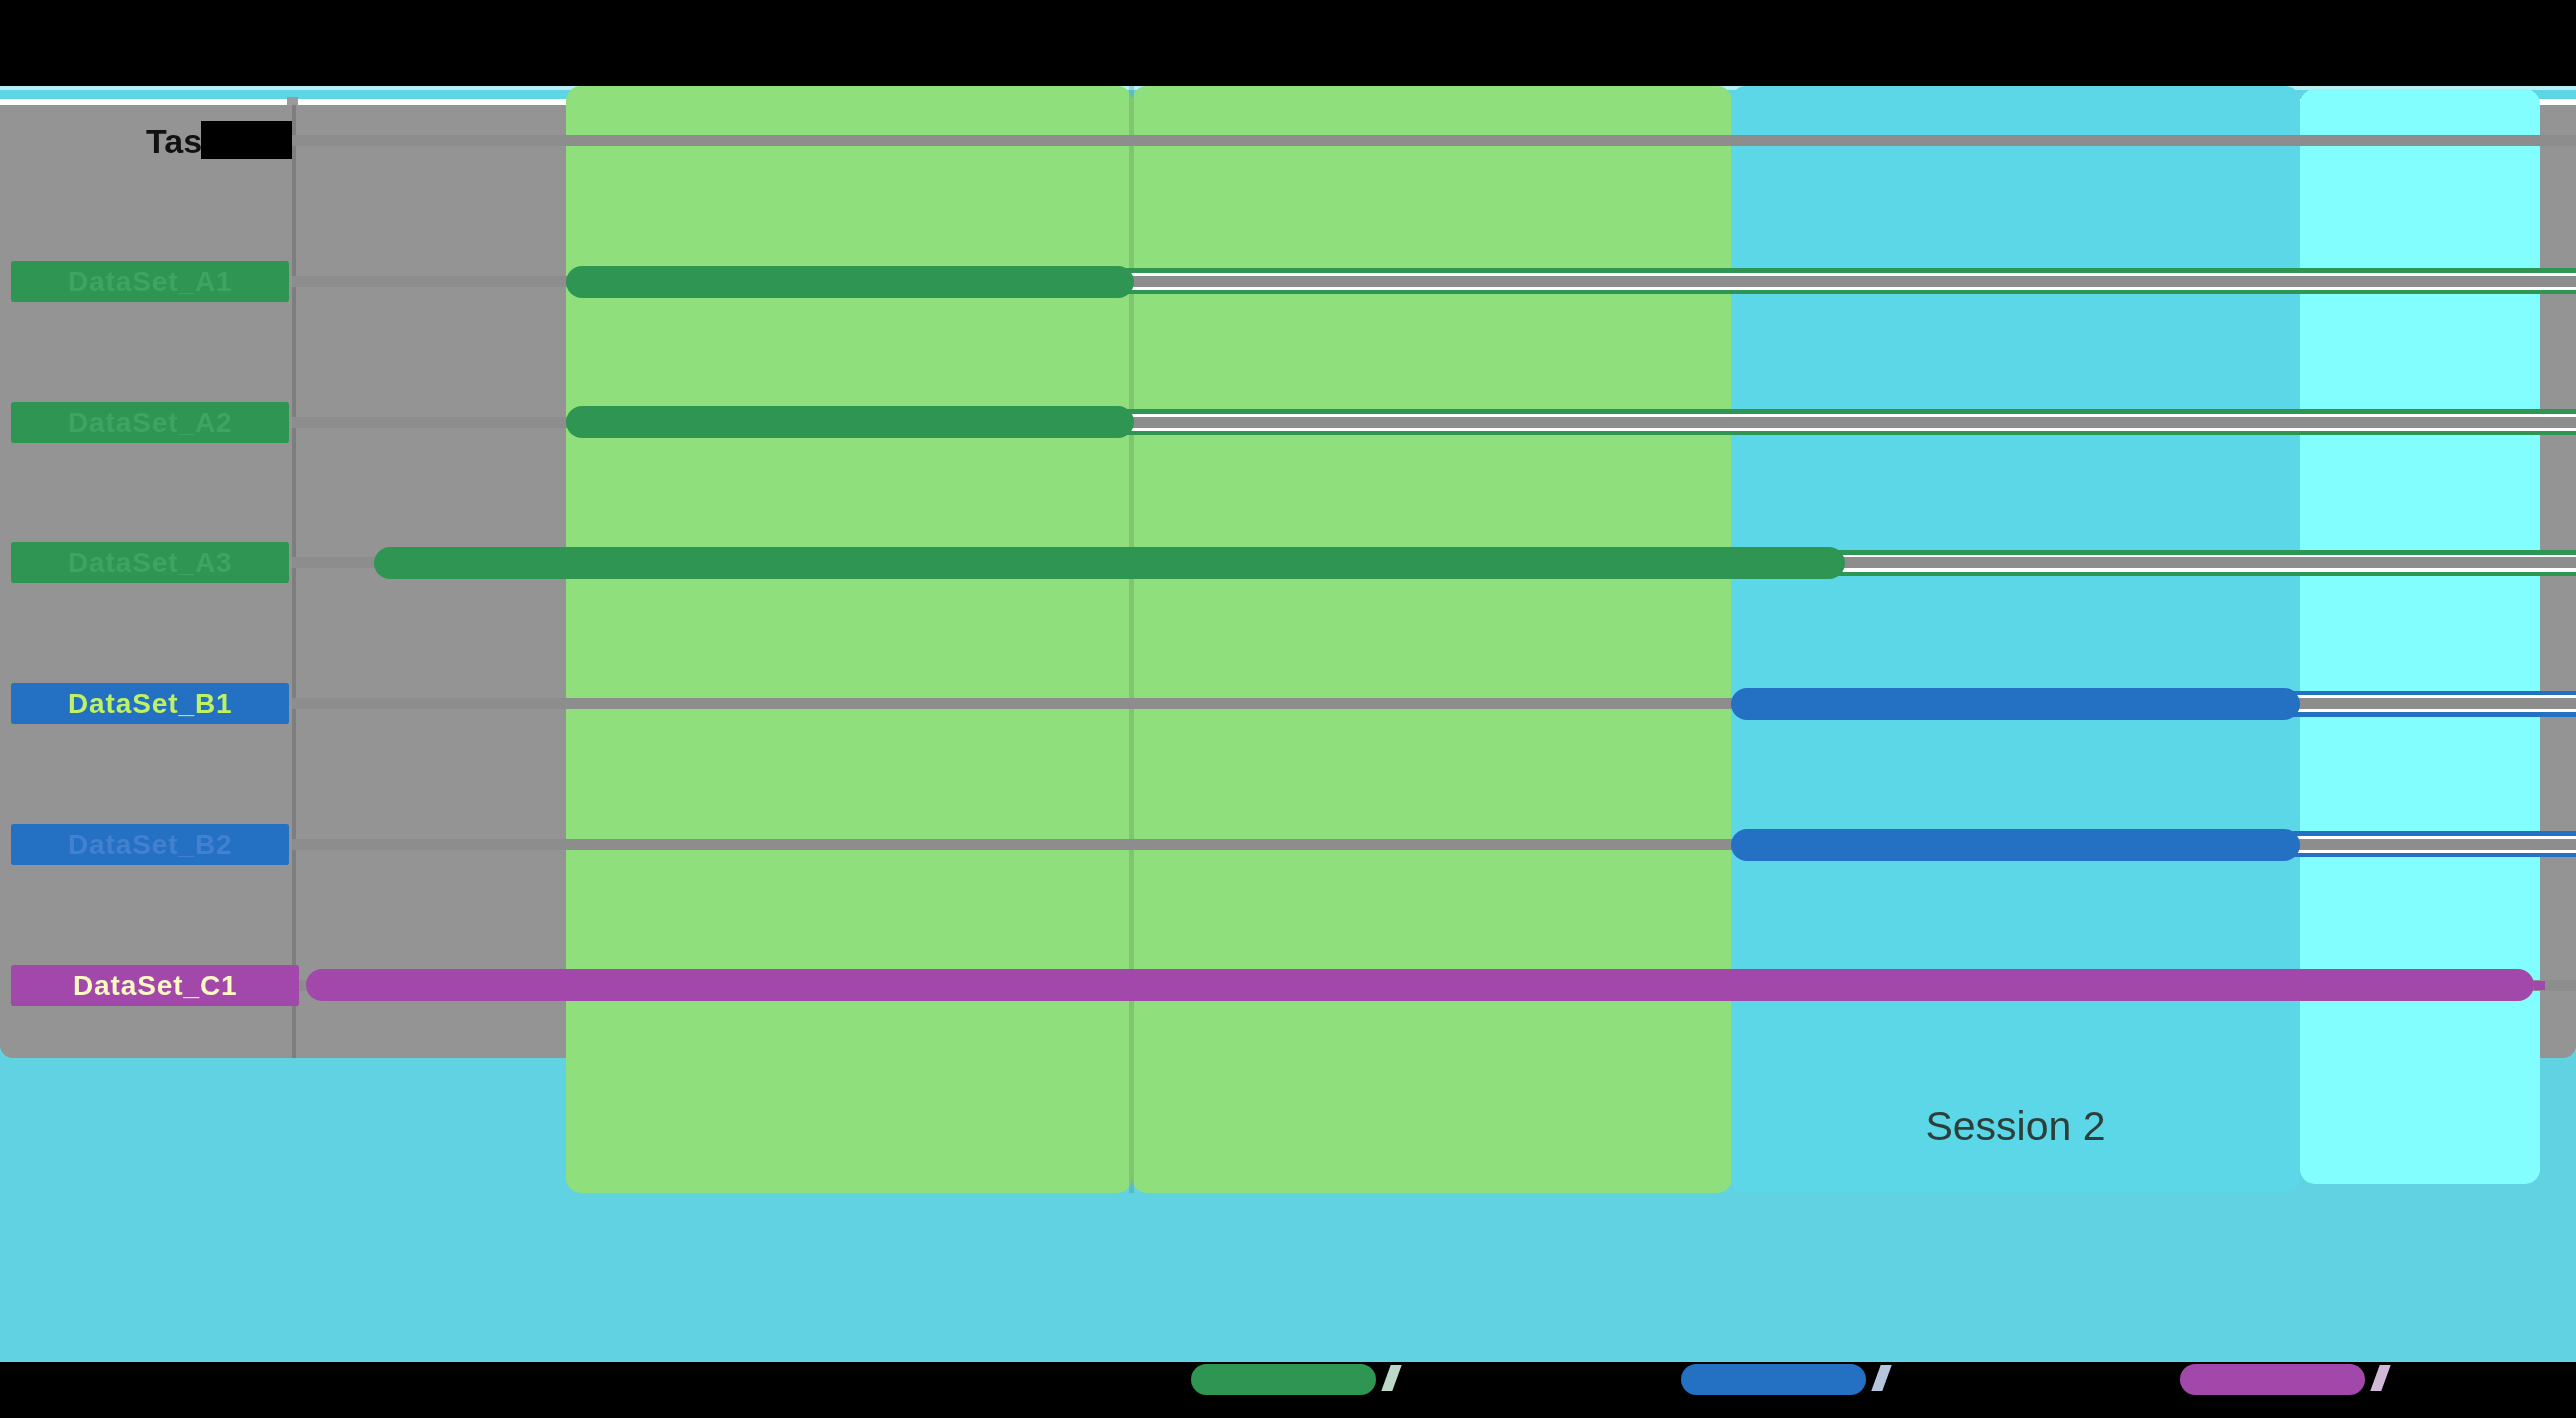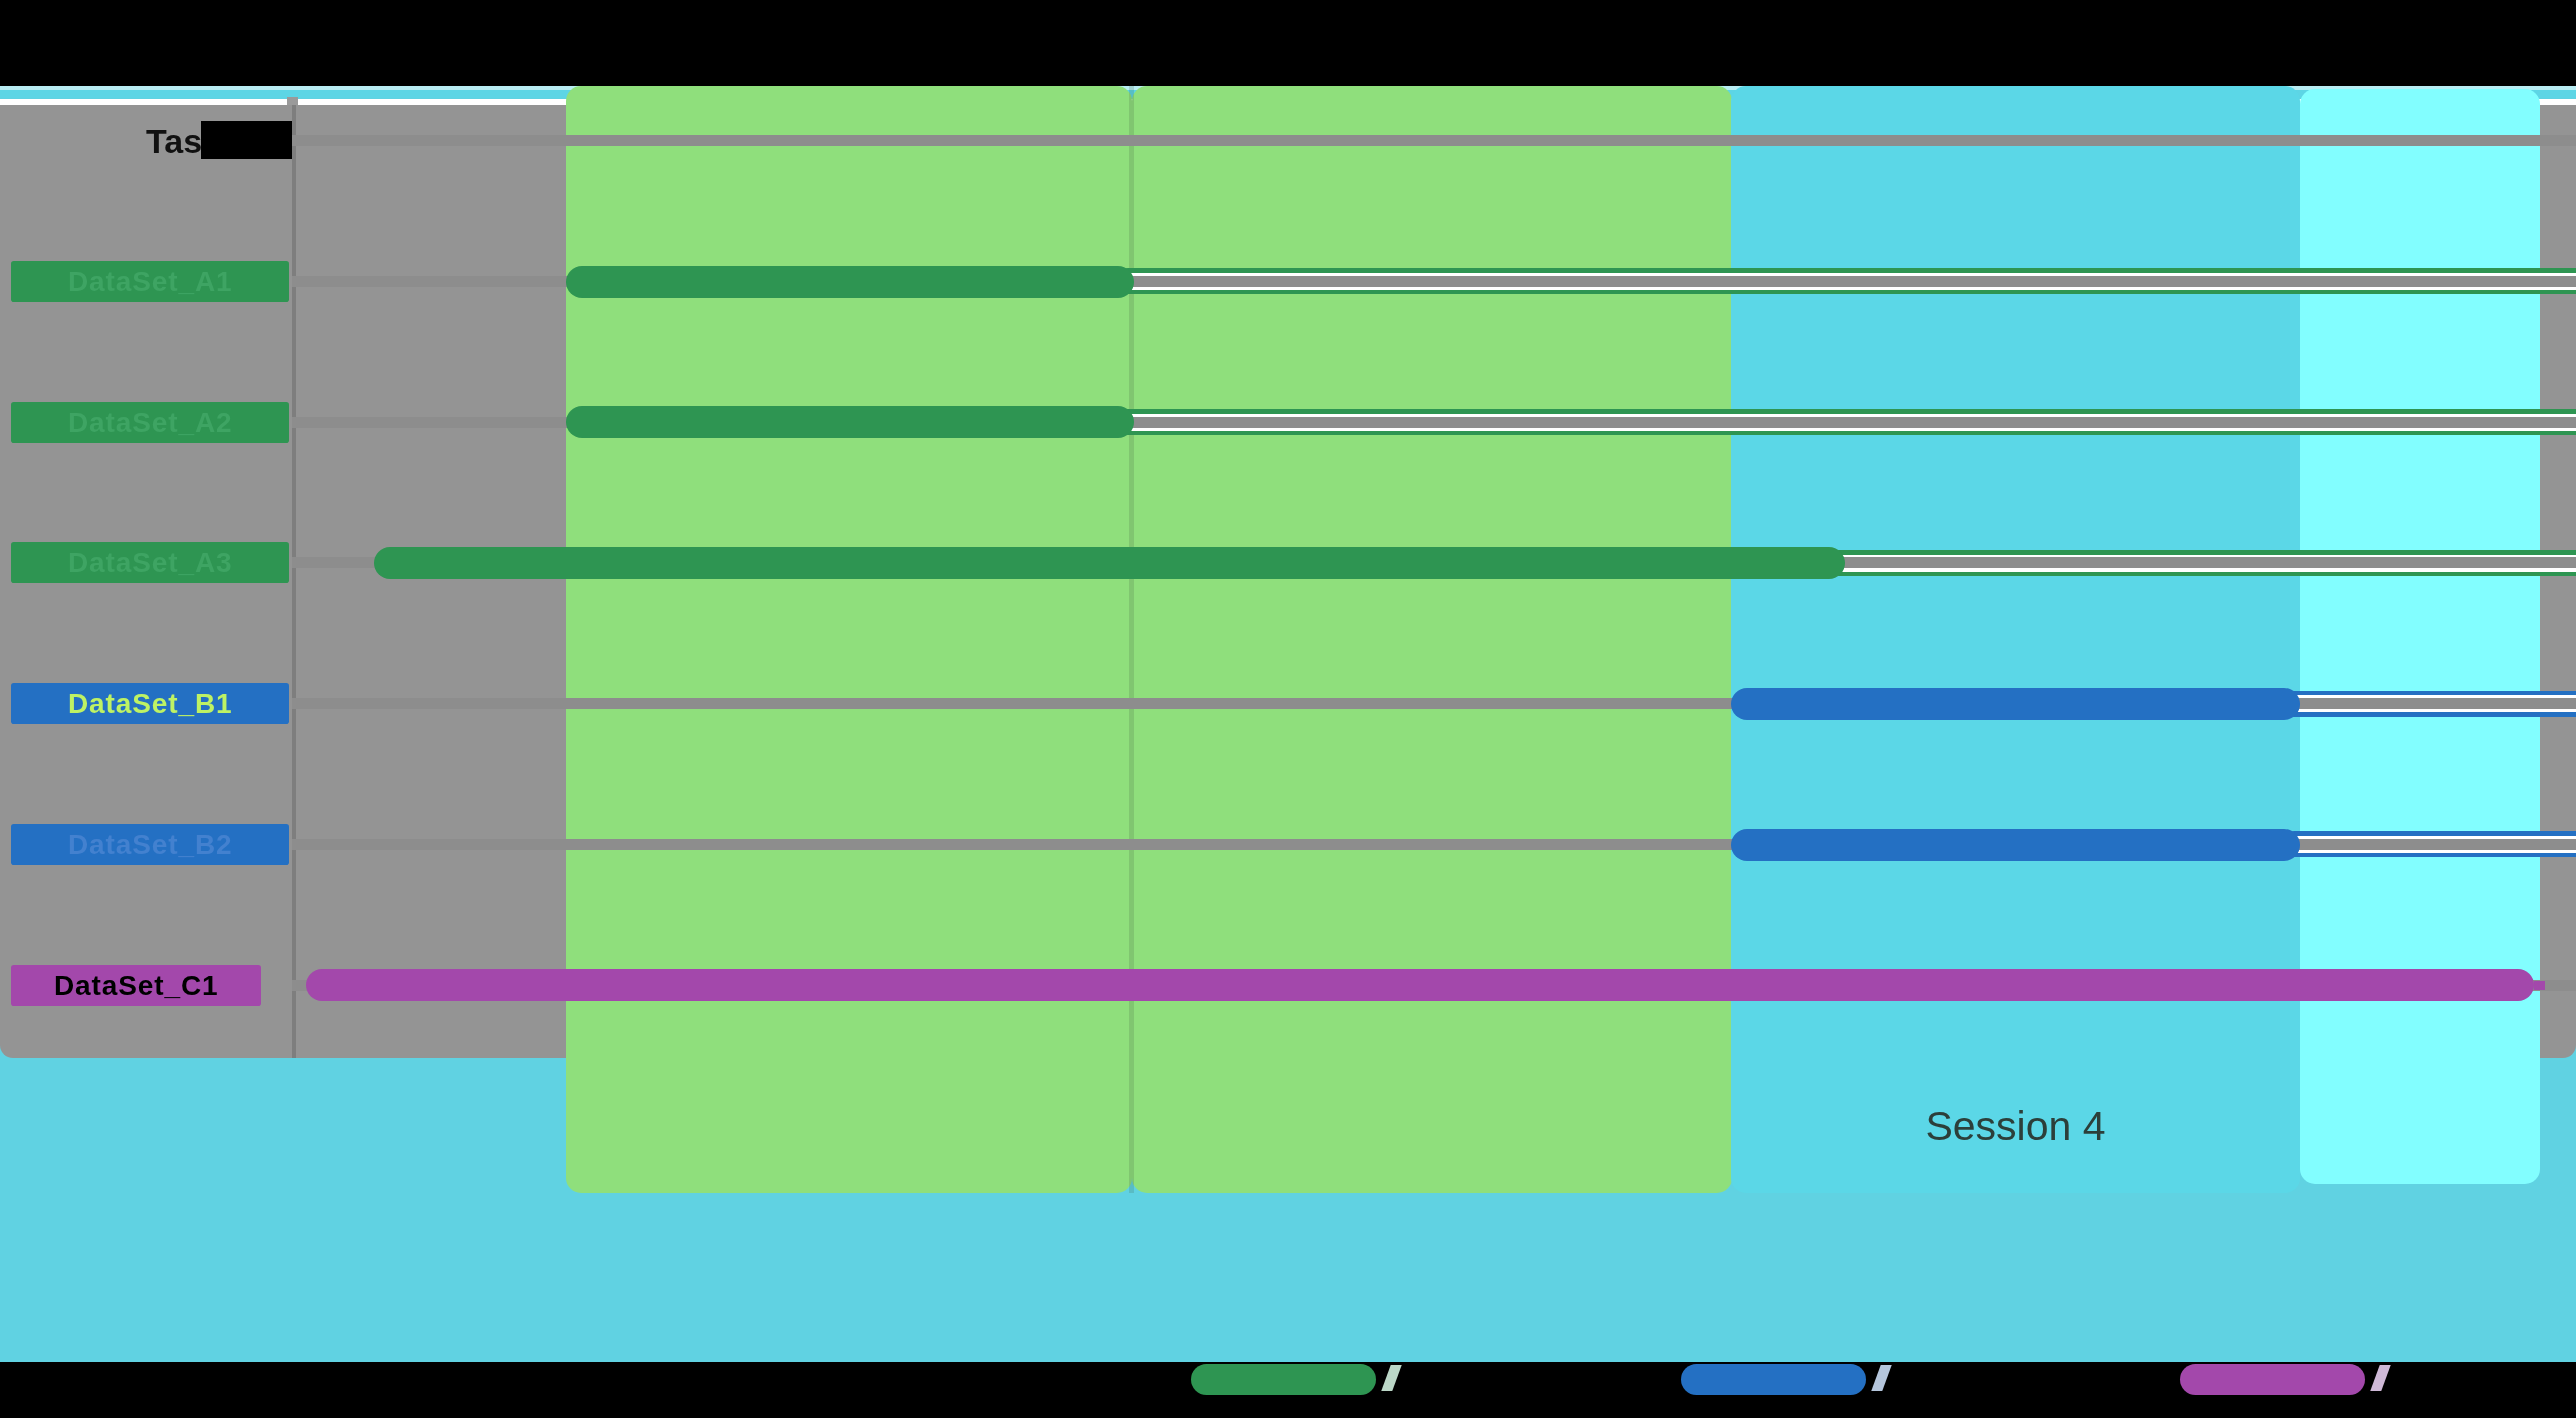--- a/index.html
+++ b/index.html
@@ -46,24 +46,24 @@
     <div style="left: 374px; top: 547px; width: 1471px; height: 32px; background: rgb(46, 149, 82); border-radius: 16px;"></div>
     <div style="left: 1731px; top: 688px; width: 569px; height: 32px; background: rgb(36, 112, 195); border-radius: 16px;"></div>
     <div style="left: 1731px; top: 829px; width: 569px; height: 32px; background: rgb(36, 112, 195); border-radius: 16px;"></div>
     <div style="left: 306px; top: 969px; width: 2228px; height: 32px; background: rgb(163, 72, 171); border-radius: 16px;"></div>
     <div style="left: 2534px; top: 981px; width: 11.3px; height: 9.4px; background: rgb(163, 72, 171);"></div>
     <div class="lbl" style="left: 11.3px; top: 261px; width: 278px; height: 41px; background: rgb(46, 149, 82); border-radius: 2.8px; color: rgb(62, 164, 99); line-height: 41px;">DataSet_A1</div>
     <div class="lbl" style="left: 11.3px; top: 402px; width: 278px; height: 41px; background: rgb(46, 149, 82); border-radius: 2.8px; color: rgb(62, 164, 99); line-height: 41px;">DataSet_A2</div>
     <div class="lbl" style="left: 11.3px; top: 542px; width: 278px; height: 41px; background: rgb(46, 149, 82); border-radius: 2.8px; color: rgb(62, 164, 99); line-height: 41px;">DataSet_A3</div>
     <div class="lbl" style="left: 11.3px; top: 683px; width: 278px; height: 41px; background: rgb(36, 112, 195); border-radius: 2.8px; color: #bef264; line-height: 41px;">DataSet_B1</div>
     <div class="lbl" style="left: 11.3px; top: 824px; width: 278px; height: 41px; background: rgb(36, 112, 195); border-radius: 2.8px; color: rgb(67, 129, 207); line-height: 41px;">DataSet_B2</div>
-    <div class="lbl" style="left: 11.3px; top: 965px; width: 250px; height: 41px; background: rgb(163, 72, 171); border-radius: 2.8px; color: #000000; line-height: 41px;">DataSet_C1</div>
+    <div class="lbl" style="left: 11.3px; top: 965px; width: 288px; height: 41px; background: rgb(163, 72, 171); border-radius: 2.8px; color: #fef9c3; line-height: 41px;">DataSet_C1</div>
     <div class="ttl" style="left: 146px; top: 122px; width: 188px; height: 38px; background: transparent; color: rgb(17, 17, 17); line-height: 38px;">Task</div>
     <div style="left: 201px; top: 121px; width: 91px; height: 38px; background: rgb(0, 0, 0);"></div>
-    <div class="sess" style="left: 1731px; top: 1104px; width: 569px; height: 45px; background: transparent; color: rgb(44, 63, 58); line-height: 45px;">Session 4</div>
+    <div class="sess" style="left: 1731px; top: 1104px; width: 569px; height: 45px; background: transparent; color: rgb(44, 63, 58); line-height: 45px;">Session 2</div>
     <div style="left: 0px; top: 0px; width: 2576px; height: 86px; background: rgb(0, 0, 0);"></div>
     <div style="left: 0px; top: 1362px; width: 2576px; height: 57px; background: rgb(0, 0, 0);"></div>
     <div style="left: 1191px; top: 1364px; width: 185px; height: 31px; background: rgb(46, 149, 82); border-radius: 15.5px; z-index: 5;"></div>
     <div style="left: 1386px; top: 1365px; width: 11.3px; height: 26px; background: rgb(207, 238, 221); transform: skewX(-20deg); opacity: 0.9; z-index: 5;"></div>
     <div style="left: 1681px; top: 1364px; width: 185px; height: 31px; background: rgb(36, 112, 195); border-radius: 15.5px; z-index: 5;"></div>
     <div style="left: 1876px; top: 1365px; width: 11.3px; height: 26px; background: rgb(201, 220, 244); transform: skewX(-20deg); opacity: 0.9; z-index: 5;"></div>
     <div style="left: 2180px; top: 1364px; width: 185px; height: 31px; background: rgb(163, 72, 171); border-radius: 15.5px; z-index: 5;"></div>
     <div style="left: 2375px; top: 1365px; width: 11.3px; height: 26px; background: rgb(230, 205, 238); transform: skewX(-20deg); opacity: 0.9; z-index: 5;"></div>
   </div>
 

